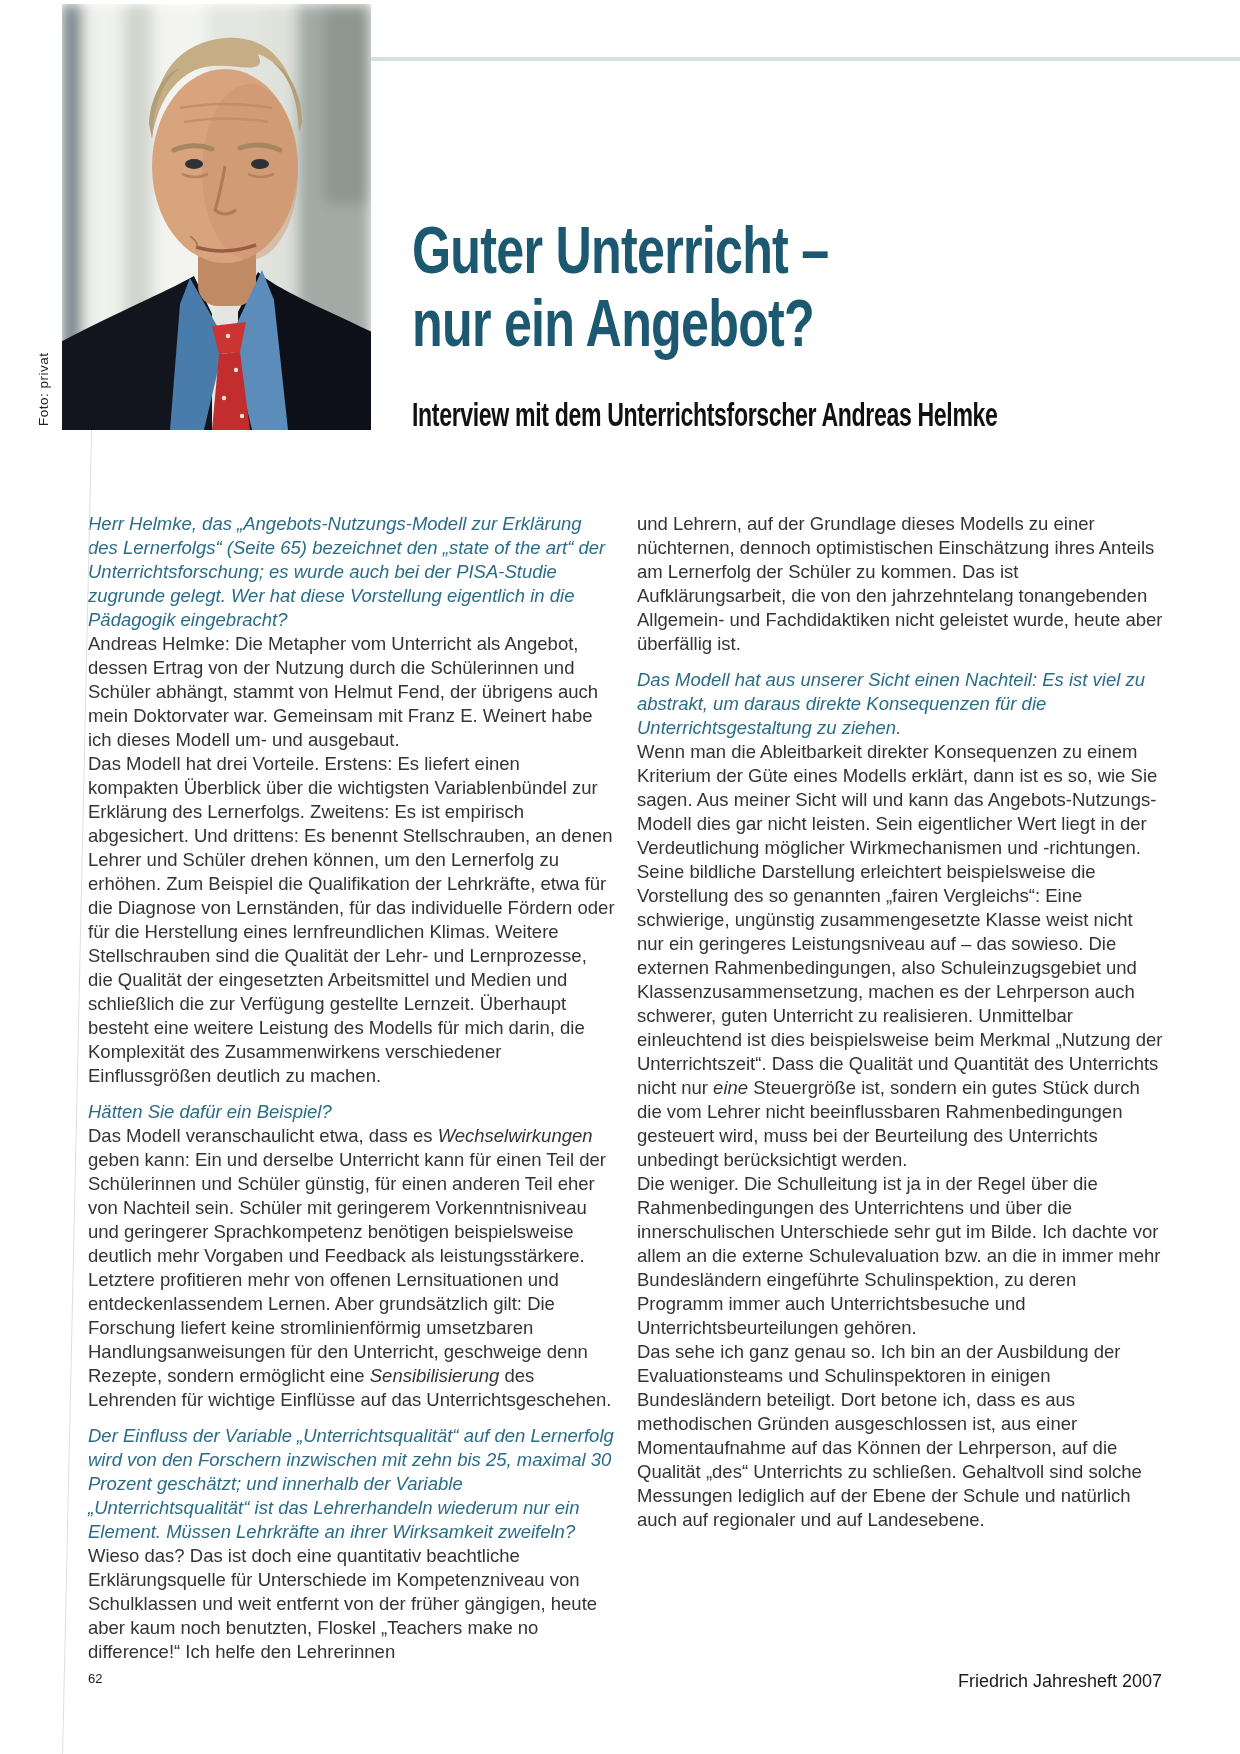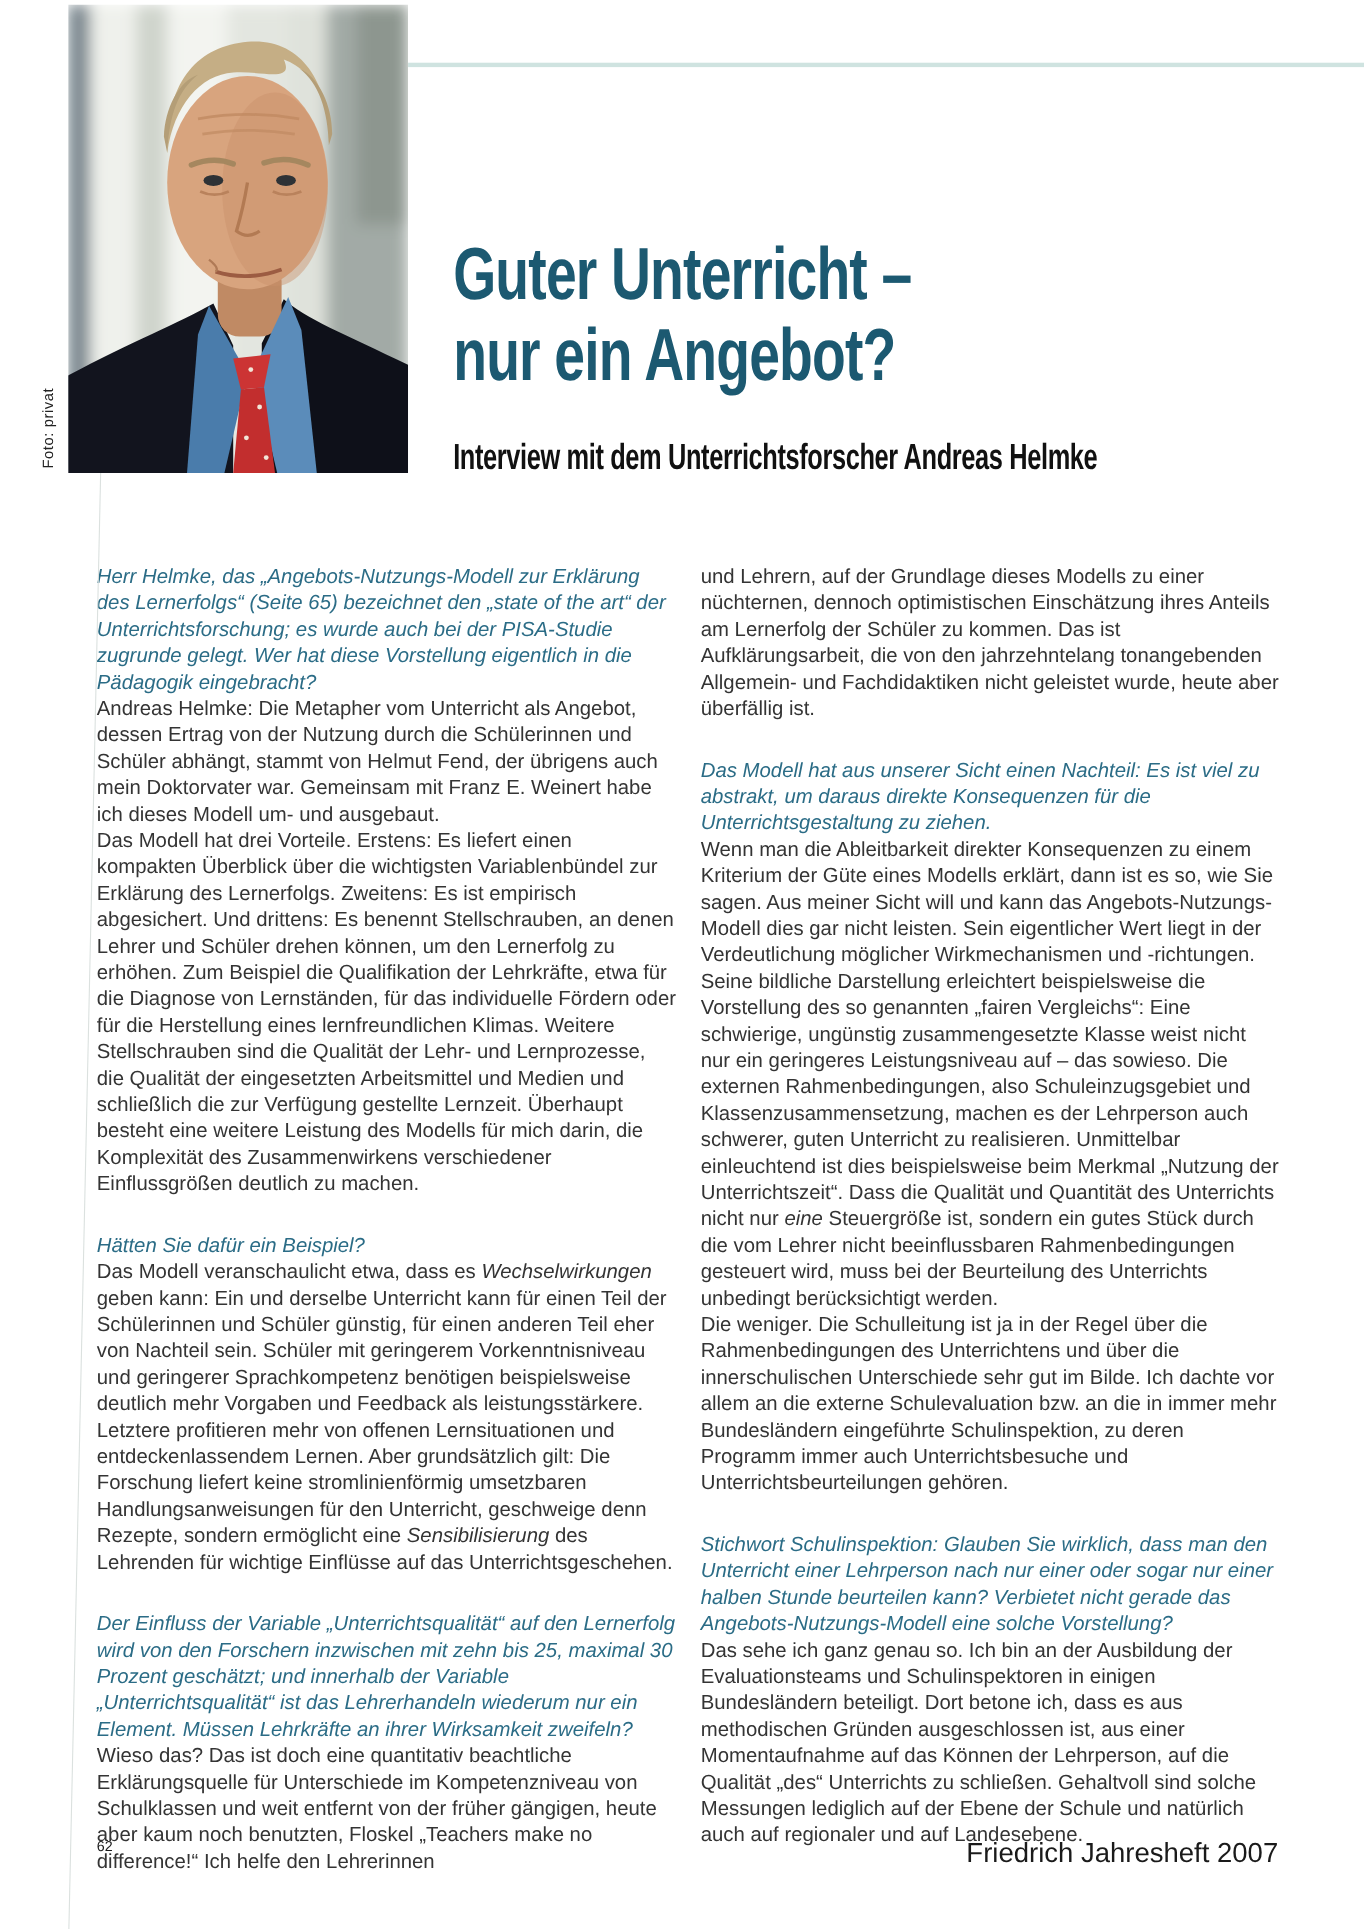--- a/index.html
+++ b/index.html
@@ -28,25 +28,25 @@
   .subtitle{
     position:absolute;left:412px;top:397px;margin:0;
     font-size:33px;line-height:36px;font-weight:bold;color:#111;
     letter-spacing:-0.5px;transform:scaleX(0.70);transform-origin:0 0;white-space:nowrap;
   }
   
   .col{position:absolute;top:500px;width:527px;font-size:18.5px;line-height:24px;color:#343434;}
   .col-left{left:88px;}
   .col-right{left:637px;}
   .col p{margin:0;}
-  .col p.question{color:#2b6c86;font-style:italic;margin-top:32px;}
+  .col p.question{color:#2b6c86;font-style:italic;margin-top:12px;}
   .col > p:first-child{margin-top:12px;}
   
   .footer-left{position:absolute;left:88px;top:1671px;font-size:13px;color:#1a1a1a;}
-  .footer-right{position:absolute;right:78px;top:1671px;font-size:25px;color:#1a1a1a;}
+  .footer-right{position:absolute;right:78px;top:1671px;font-size:18px;color:#1a1a1a;}
   
   .edge-line{
     position:absolute;left:91px;top:430px;width:1px;height:1330px;background:#dbe1df;
     transform:rotate(1.25deg);transform-origin:top left;
   }
 </style>
 </head>
 <body>
 
 <div class="page">
@@ -129,21 +129,20 @@
       <p class="answer"><span>Das Modell veranschaulicht etwa, dass es </span><i>Wechselwirkungen</i><span> geben kann: Ein und derselbe Unterricht kann für einen Teil der Schülerinnen und Schüler günstig, für einen anderen Teil eher von Nachteil sein. Schüler mit geringerem Vorkenntnisniveau und geringerer Sprachkompetenz benötigen beispielsweise deutlich mehr Vorgaben und Feedback als leistungsstärkere. Letztere profitieren mehr von offenen Lernsituationen und entdeckenlassendem Lernen. Aber grundsätzlich gilt: Die Forschung liefert keine stromlinienförmig umsetzbaren Handlungsanweisungen für den Unterricht, geschweige denn Rezepte, sondern ermöglicht eine </span><i>Sensibilisierung</i><span> des Lehrenden für wichtige Einflüsse auf das Unterrichtsgeschehen.</span></p>
       <p class="question"><span>Der Einfluss der Variable „Unterrichtsqualität“ auf den Lernerfolg wird von den Forschern inzwischen mit zehn bis 25, maximal 30 Prozent geschätzt; und innerhalb der Variable „Unterrichtsqualität“ ist das Lehrerhandeln wiederum nur ein Element. Müssen Lehrkräfte an ihrer Wirksamkeit zweifeln?</span></p>
       <p class="answer"><span>Wieso das? Das ist doch eine quantitativ beachtliche Erklärungsquelle für Unterschiede im Kompetenzniveau von Schulklassen und weit entfernt von der früher gängigen, heute aber kaum noch benutzten, Floskel „Teachers make no difference!“ Ich helfe den Lehrerinnen</span></p>
     </div>
   <div class="col col-right">
       <p class="answer"><span>und Lehrern, auf der Grundlage dieses Modells zu einer nüchternen, dennoch optimistischen Einschätzung ihres Anteils am Lernerfolg der Schüler zu kommen. Das ist Aufklärungsarbeit, die von den jahrzehntelang tonangebenden Allgemein- und Fachdidaktiken nicht geleistet wurde, heute aber überfällig ist.</span></p>
       <p class="question"><span>Das Modell hat aus unserer Sicht einen Nachteil: Es ist viel zu abstrakt, um daraus direkte Konsequenzen für die Unterrichtsgestaltung zu ziehen.</span></p>
       <p class="answer"><span>Wenn man die Ableitbarkeit direkter Konsequenzen zu einem Kriterium der Güte eines Modells erklärt, dann ist es so, wie Sie sagen. Aus meiner Sicht will und kann das Angebots-Nutzungs-Modell dies gar nicht leisten. Sein eigentlicher Wert liegt in der Verdeutlichung möglicher Wirkmechanismen und -richtungen.</span></p>
       <p class="answer"><span>Seine bildliche Darstellung erleichtert beispielsweise die Vorstellung des so genannten „fairen Vergleichs“: Eine schwierige, ungünstig zusammengesetzte Klasse weist nicht nur ein geringeres Leistungsniveau auf – das sowieso. Die externen Rahmenbedingungen, also Schuleinzugsgebiet und Klassenzusammensetzung, machen es der Lehrperson auch schwerer, guten Unterricht zu realisieren. Unmittelbar einleuchtend ist dies beispielsweise beim Merkmal „Nutzung der Unterrichtszeit“. Dass die Qualität und Quantität des Unterrichts nicht nur </span><i>eine</i><span> Steuergröße ist, sondern ein gutes Stück durch die vom Lehrer nicht beeinflussbaren Rahmenbedingungen gesteuert wird, muss bei der Beurteilung des Unterrichts unbedingt berücksichtigt werden.</span></p>
       <p class="answer"><span>Die weniger. Die Schulleitung ist ja in der Regel über die Rahmenbedingungen des Unterrichtens und über die innerschulischen Unterschiede sehr gut im Bilde. Ich dachte vor allem an die externe Schulevaluation bzw. an die in immer mehr Bundesländern eingeführte Schulinspektion, zu deren Programm immer auch Unterrichtsbesuche und Unterrichtsbeurteilungen gehören.</span></p>
-      <p class="question"><span>Stichwort Schulinspektion: Glauben Sie wirklich, dass man den Unterricht einer Lehrperson nach nur einer oder sogar nur einer halben Stunde beurteilen kann? Verbietet nicht gerade das Angebots-Nutzungs-Modell eine solche Vorstellung?</span></p>
       <p class="answer"><span>Das sehe ich ganz genau so. Ich bin an der Ausbildung der Evaluationsteams und Schulinspektoren in einigen Bundesländern beteiligt. Dort betone ich, dass es aus methodischen Gründen ausgeschlossen ist, aus einer Momentaufnahme auf das Können der Lehrperson, auf die Qualität „des“ Unterrichts zu schließen. Gehaltvoll sind solche Messungen lediglich auf der Ebene der Schule und natürlich auch auf regionaler und auf Landesebene.</span></p>
     </div>
 
   <div class="footer-left">62</div>
   <div class="footer-right">Friedrich Jahresheft 2007</div>
 
   <div class="edge-line"></div>
 </div>
 
 </body></html>

